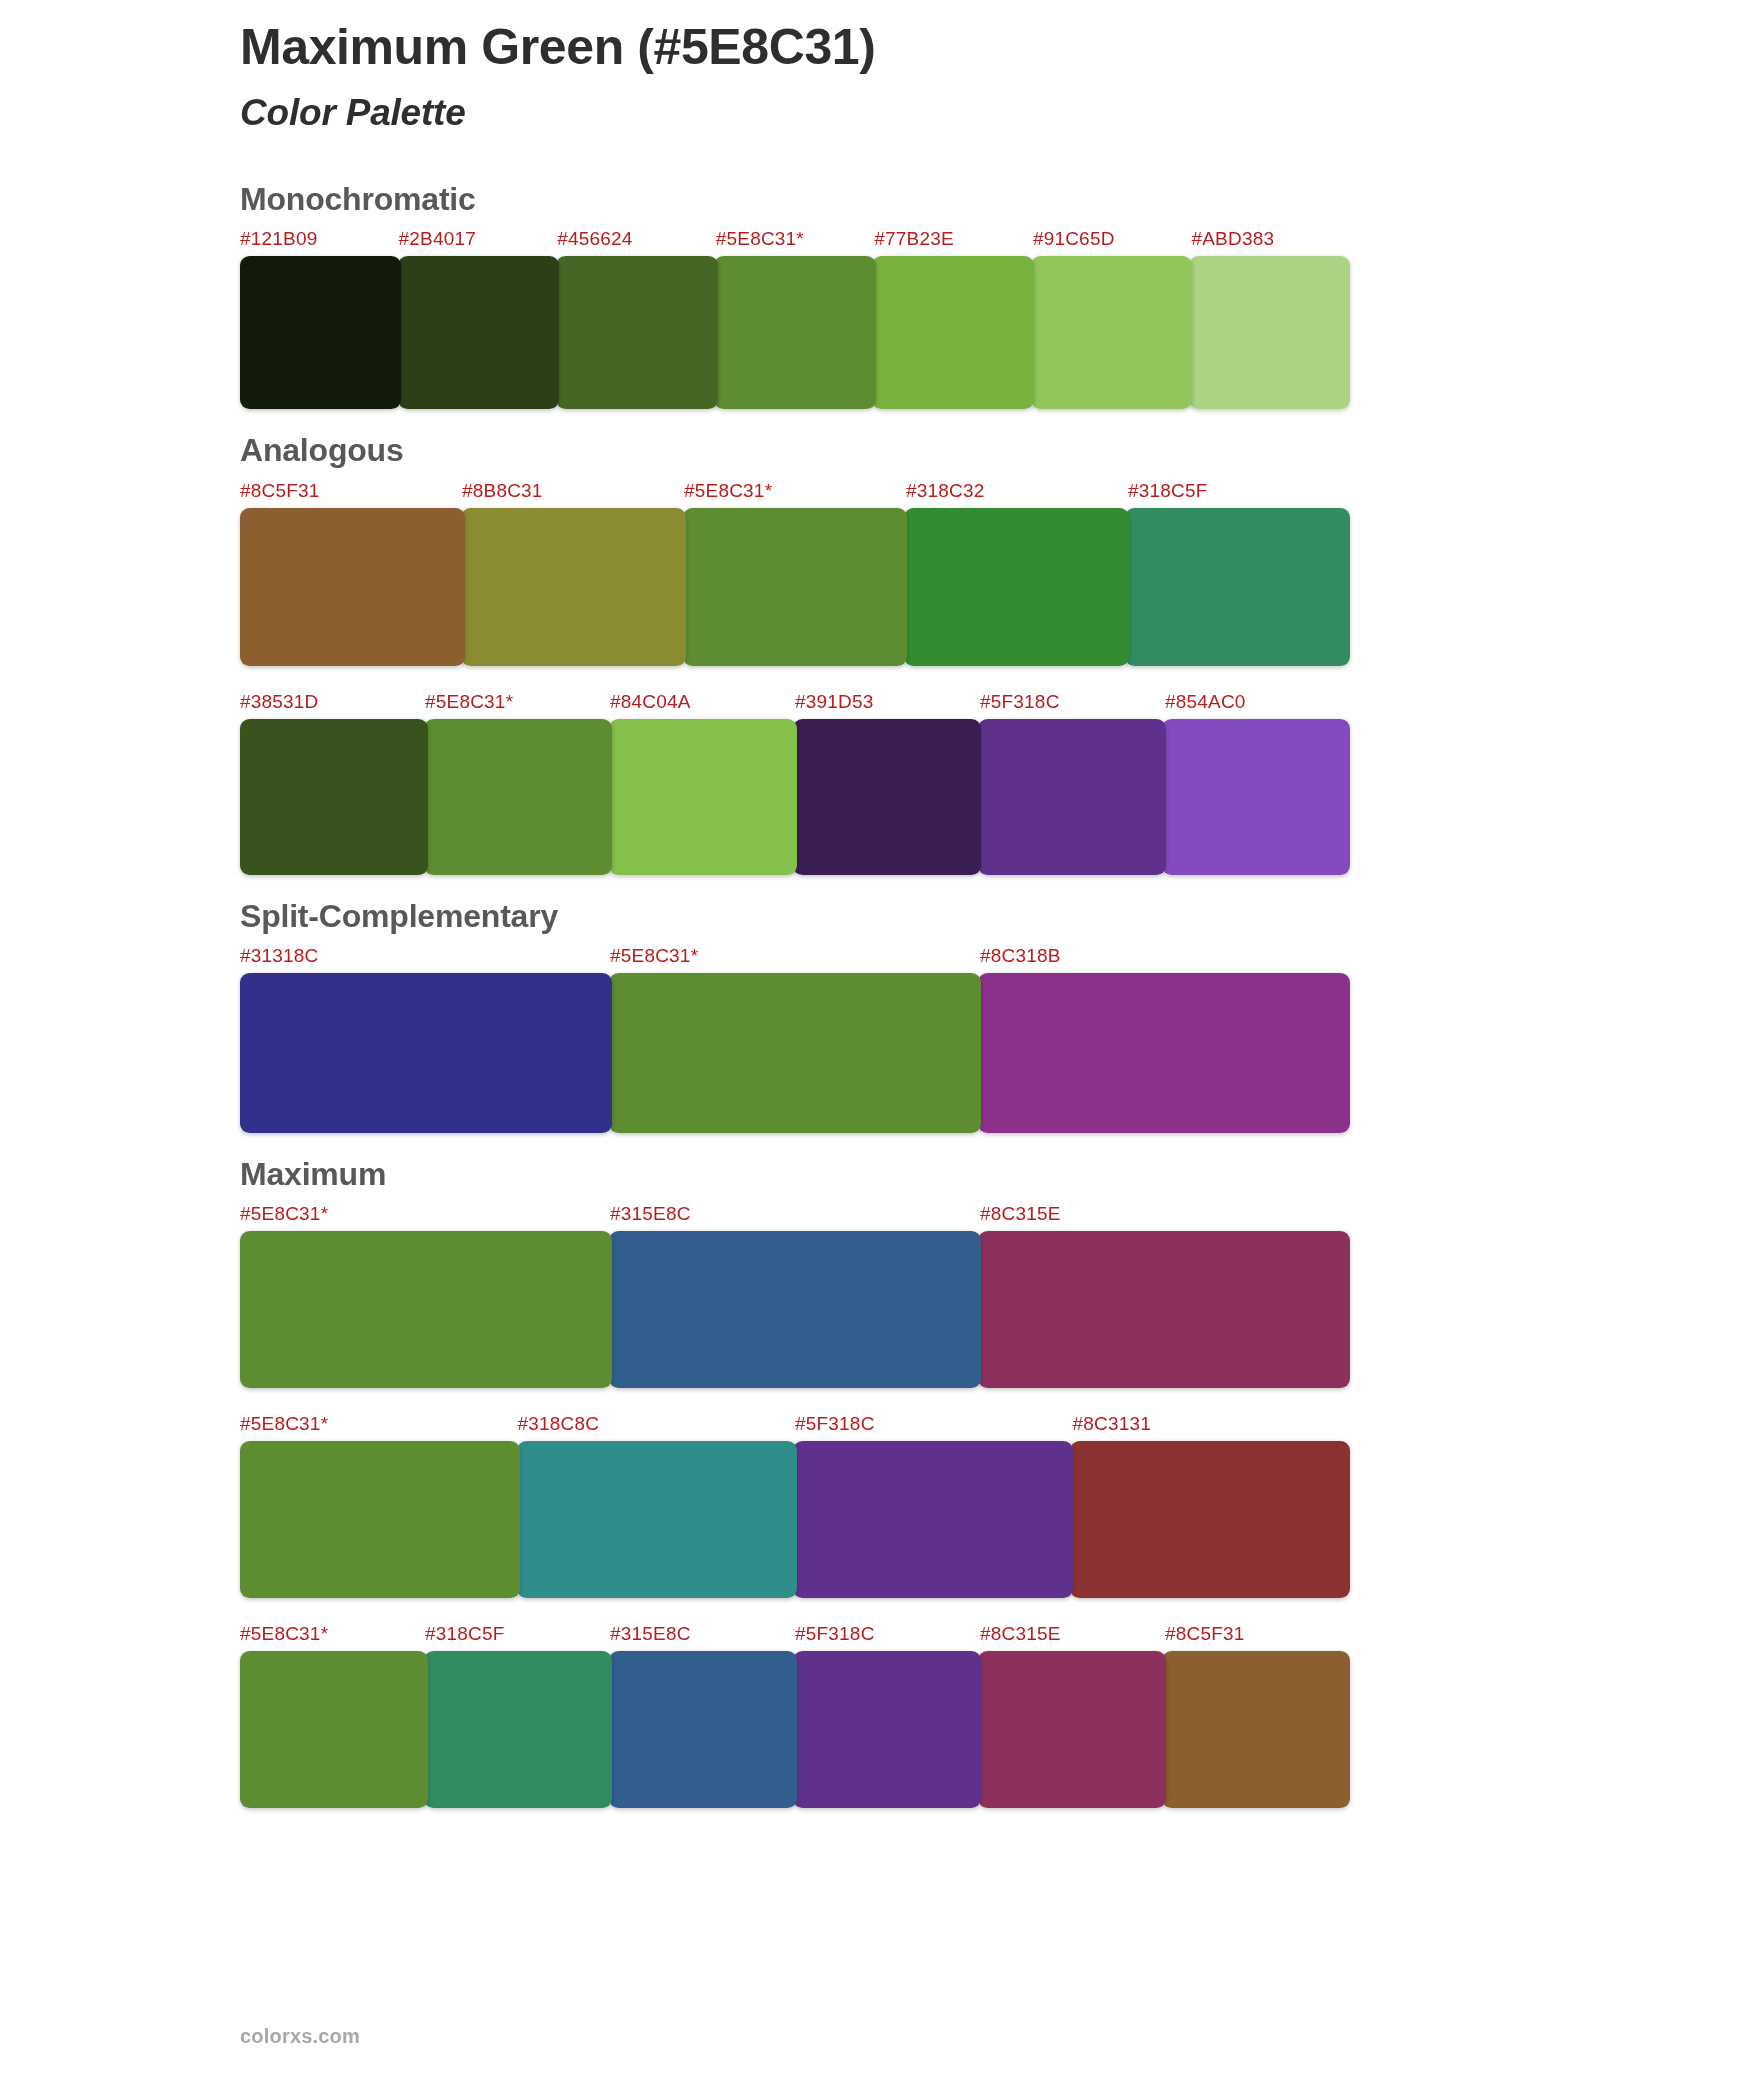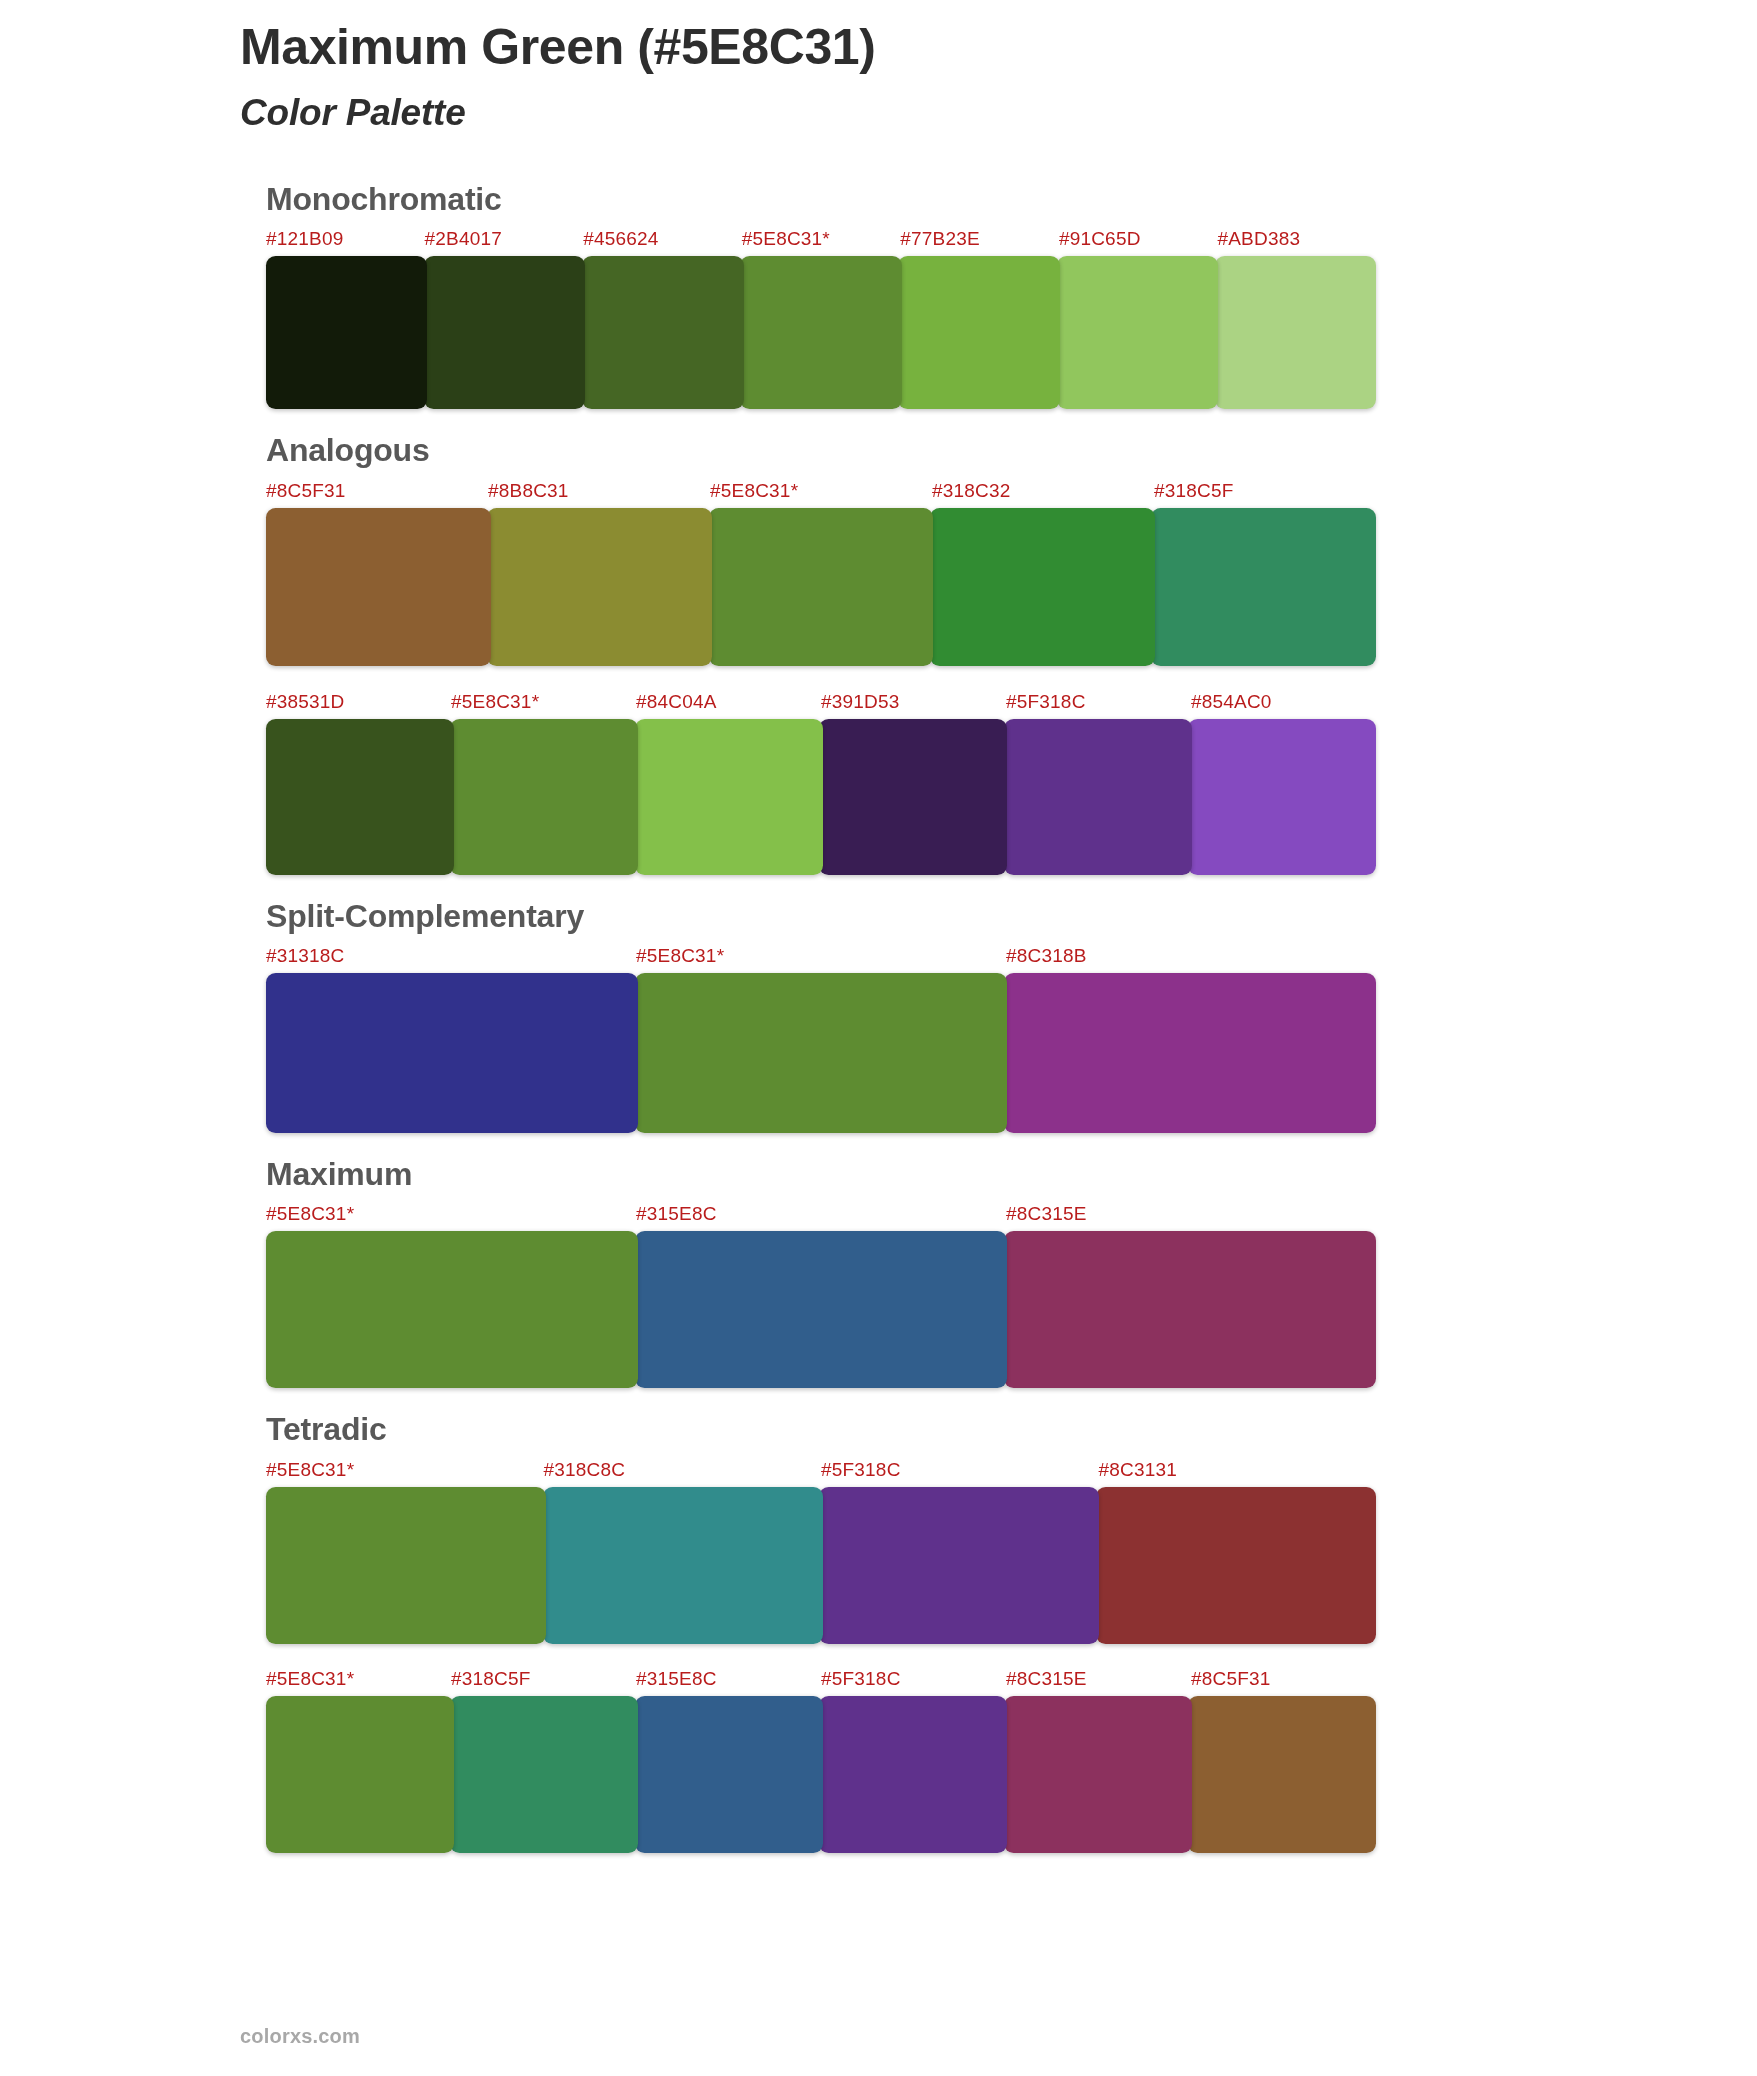--- a/index.html
+++ b/index.html
@@ -42,21 +42,20 @@
     margin-top: 14.4px;
     font-style: italic;
   }
 
   
   .sections {
     position: absolute;
     left: 0;
     top: 182px;
     width: 1616px;
-    margin-left: 26px;
   }
   .section {
     position: relative;
     padding-left: 240px;
     padding-right: 240px;
     margin-bottom: 24px;
   }
   .section-title {
     font-size: 32px;
     font-weight: 700;
@@ -204,21 +203,20 @@
           <div class="swatch-label" style="flex: 1 1 0px;">#315E8C</div>
           <div class="swatch-label" style="flex: 1 1 0px;">#8C315E</div>
         </div>
         <div class="swatches-row">
           <div class="swatch" title="#5E8C31*" style="flex: 1 1 0px; background: rgb(94, 140, 49); z-index: 3;"></div>
           <div class="swatch" title="#315E8C" style="flex: 1 1 0px; background: rgb(49, 94, 140); z-index: 2;"></div>
           <div class="swatch" title="#8C315E" style="flex: 1 1 0px; background: rgb(140, 49, 94); z-index: 1;"></div>
         </div>
       </div>
       <div class="section" data-row="tetradic">
-        <div class="section-title">Tetradic</div>
         <div class="labels-row">
           <div class="swatch-label" style="flex: 1 1 0px;">#5E8C31*</div>
           <div class="swatch-label" style="flex: 1 1 0px;">#318C8C</div>
           <div class="swatch-label" style="flex: 1 1 0px;">#5F318C</div>
           <div class="swatch-label" style="flex: 1 1 0px;">#8C3131</div>
         </div>
         <div class="swatches-row">
           <div class="swatch" title="#5E8C31*" style="flex: 1 1 0px; background: rgb(94, 140, 49); z-index: 4;"></div>
           <div class="swatch" title="#318C8C" style="flex: 1 1 0px; background: rgb(49, 140, 140); z-index: 3;"></div>
           <div class="swatch" title="#5F318C" style="flex: 1 1 0px; background: rgb(95, 49, 140); z-index: 2;"></div>

